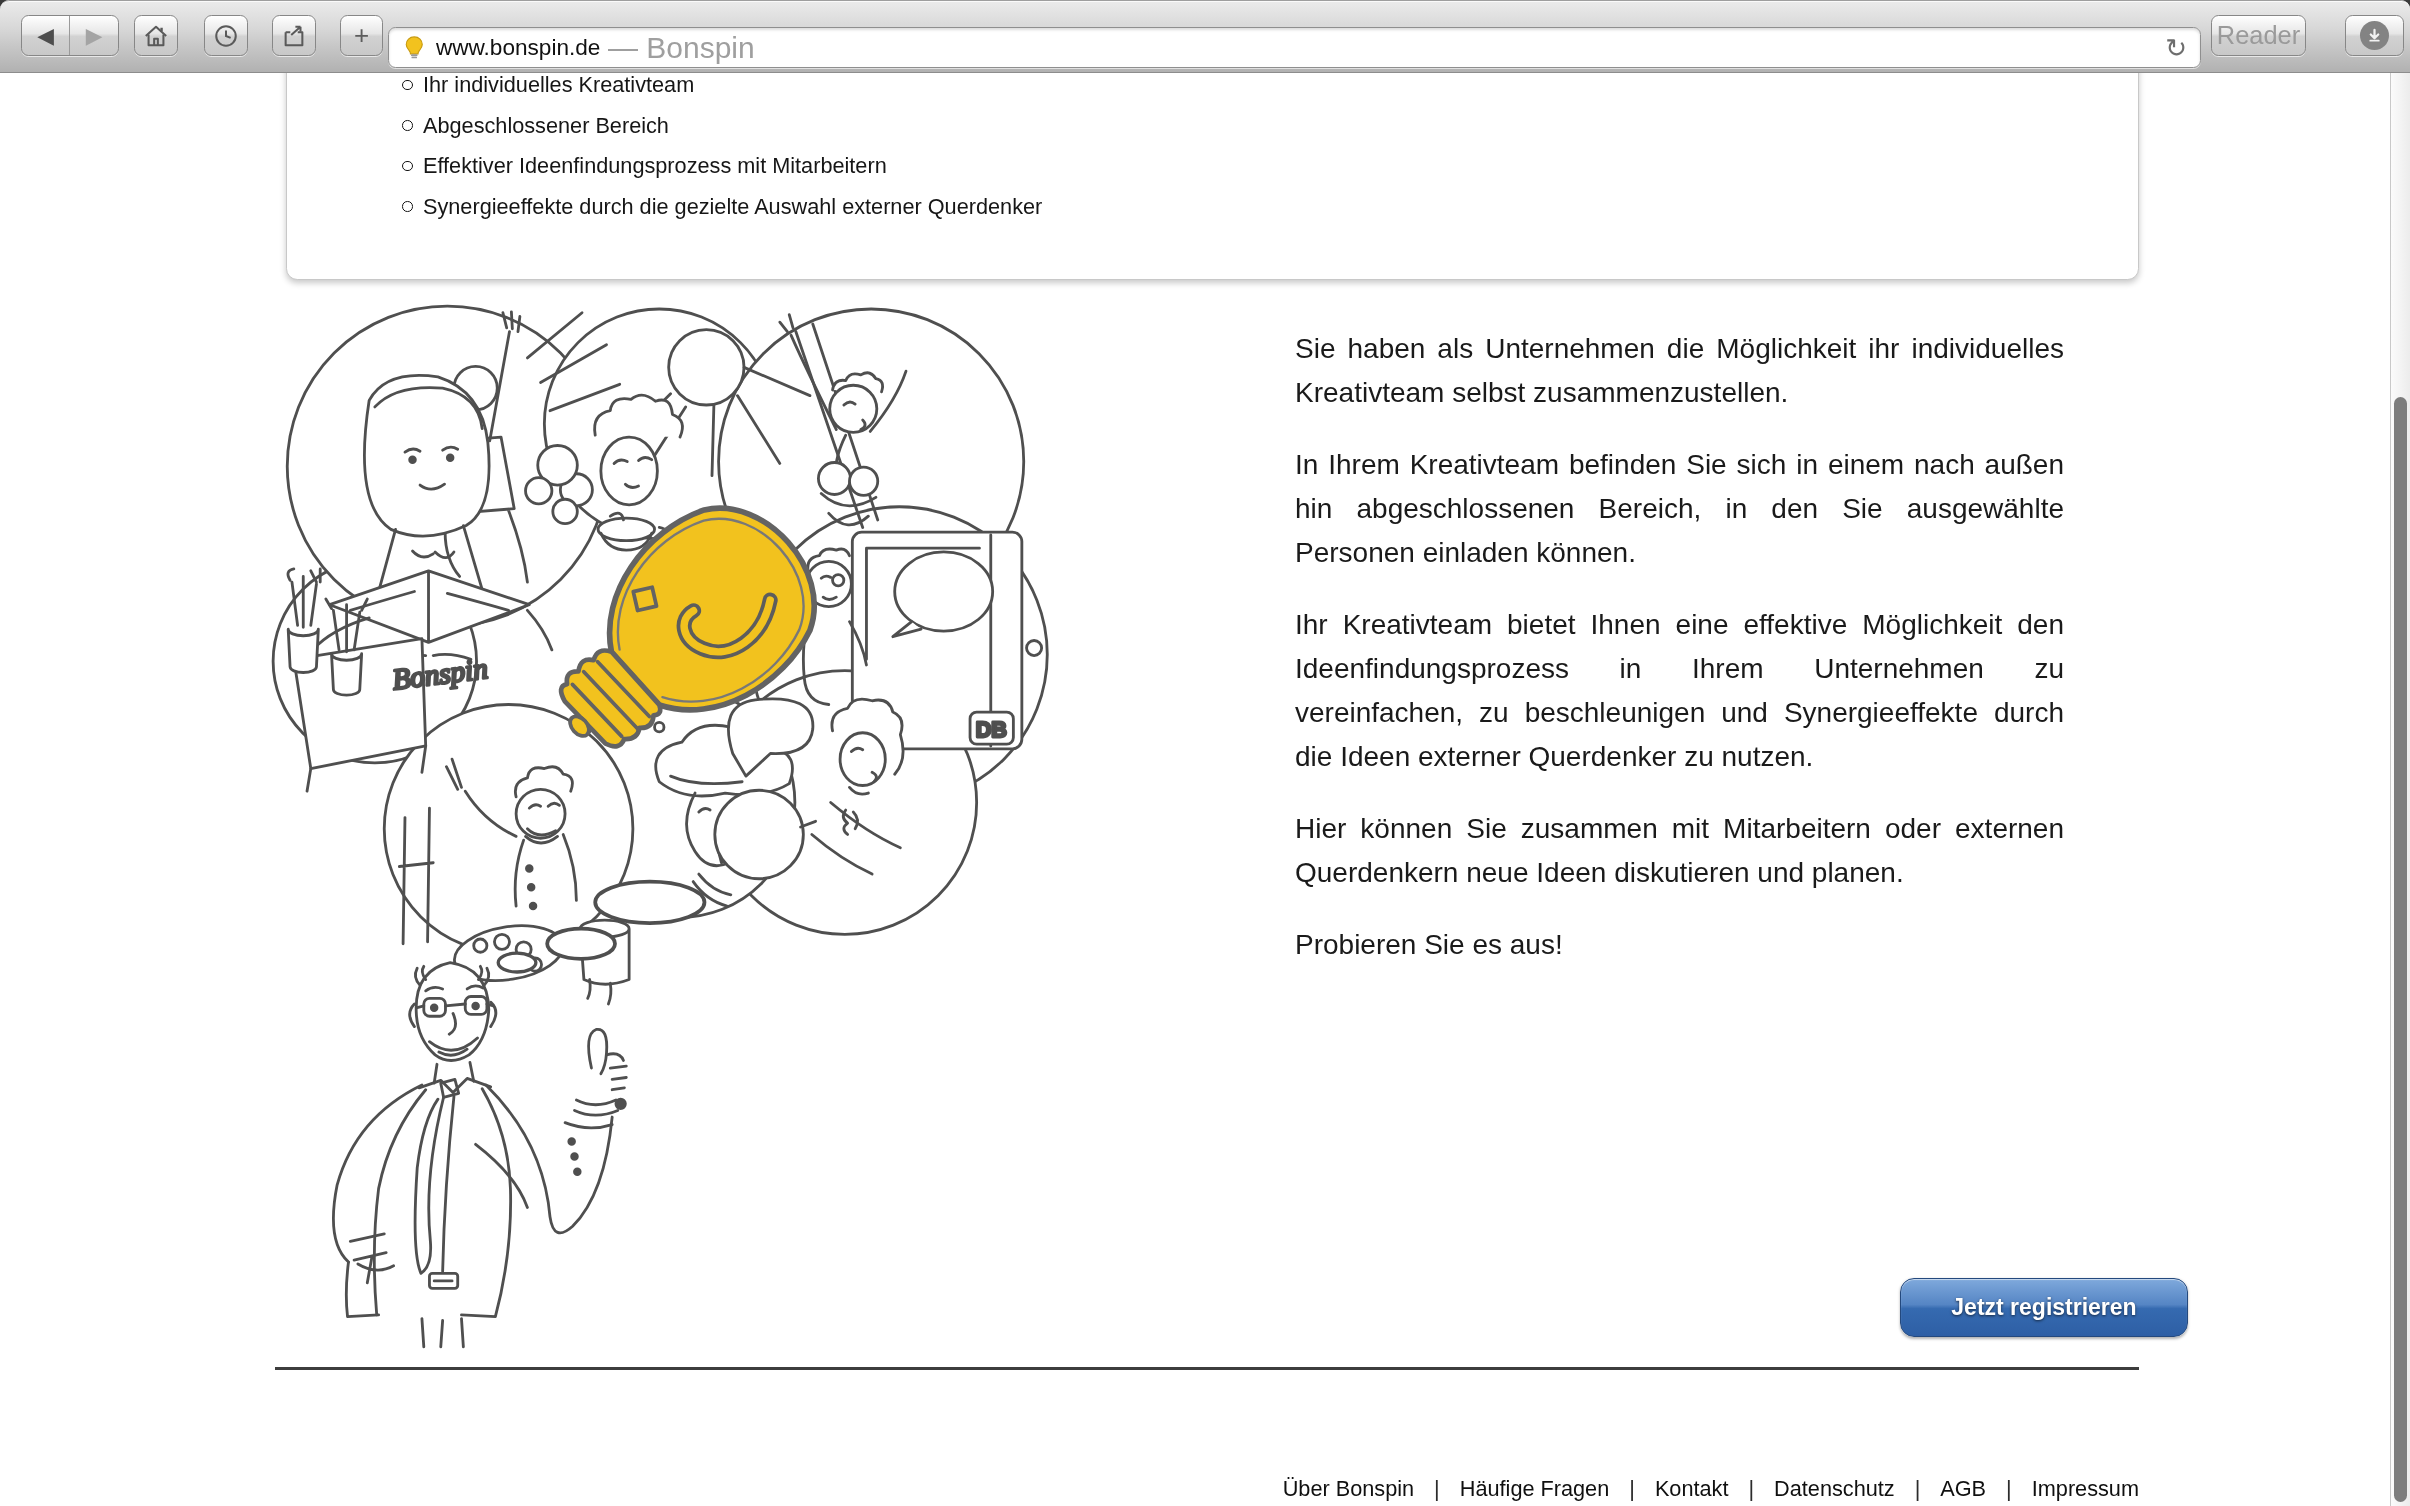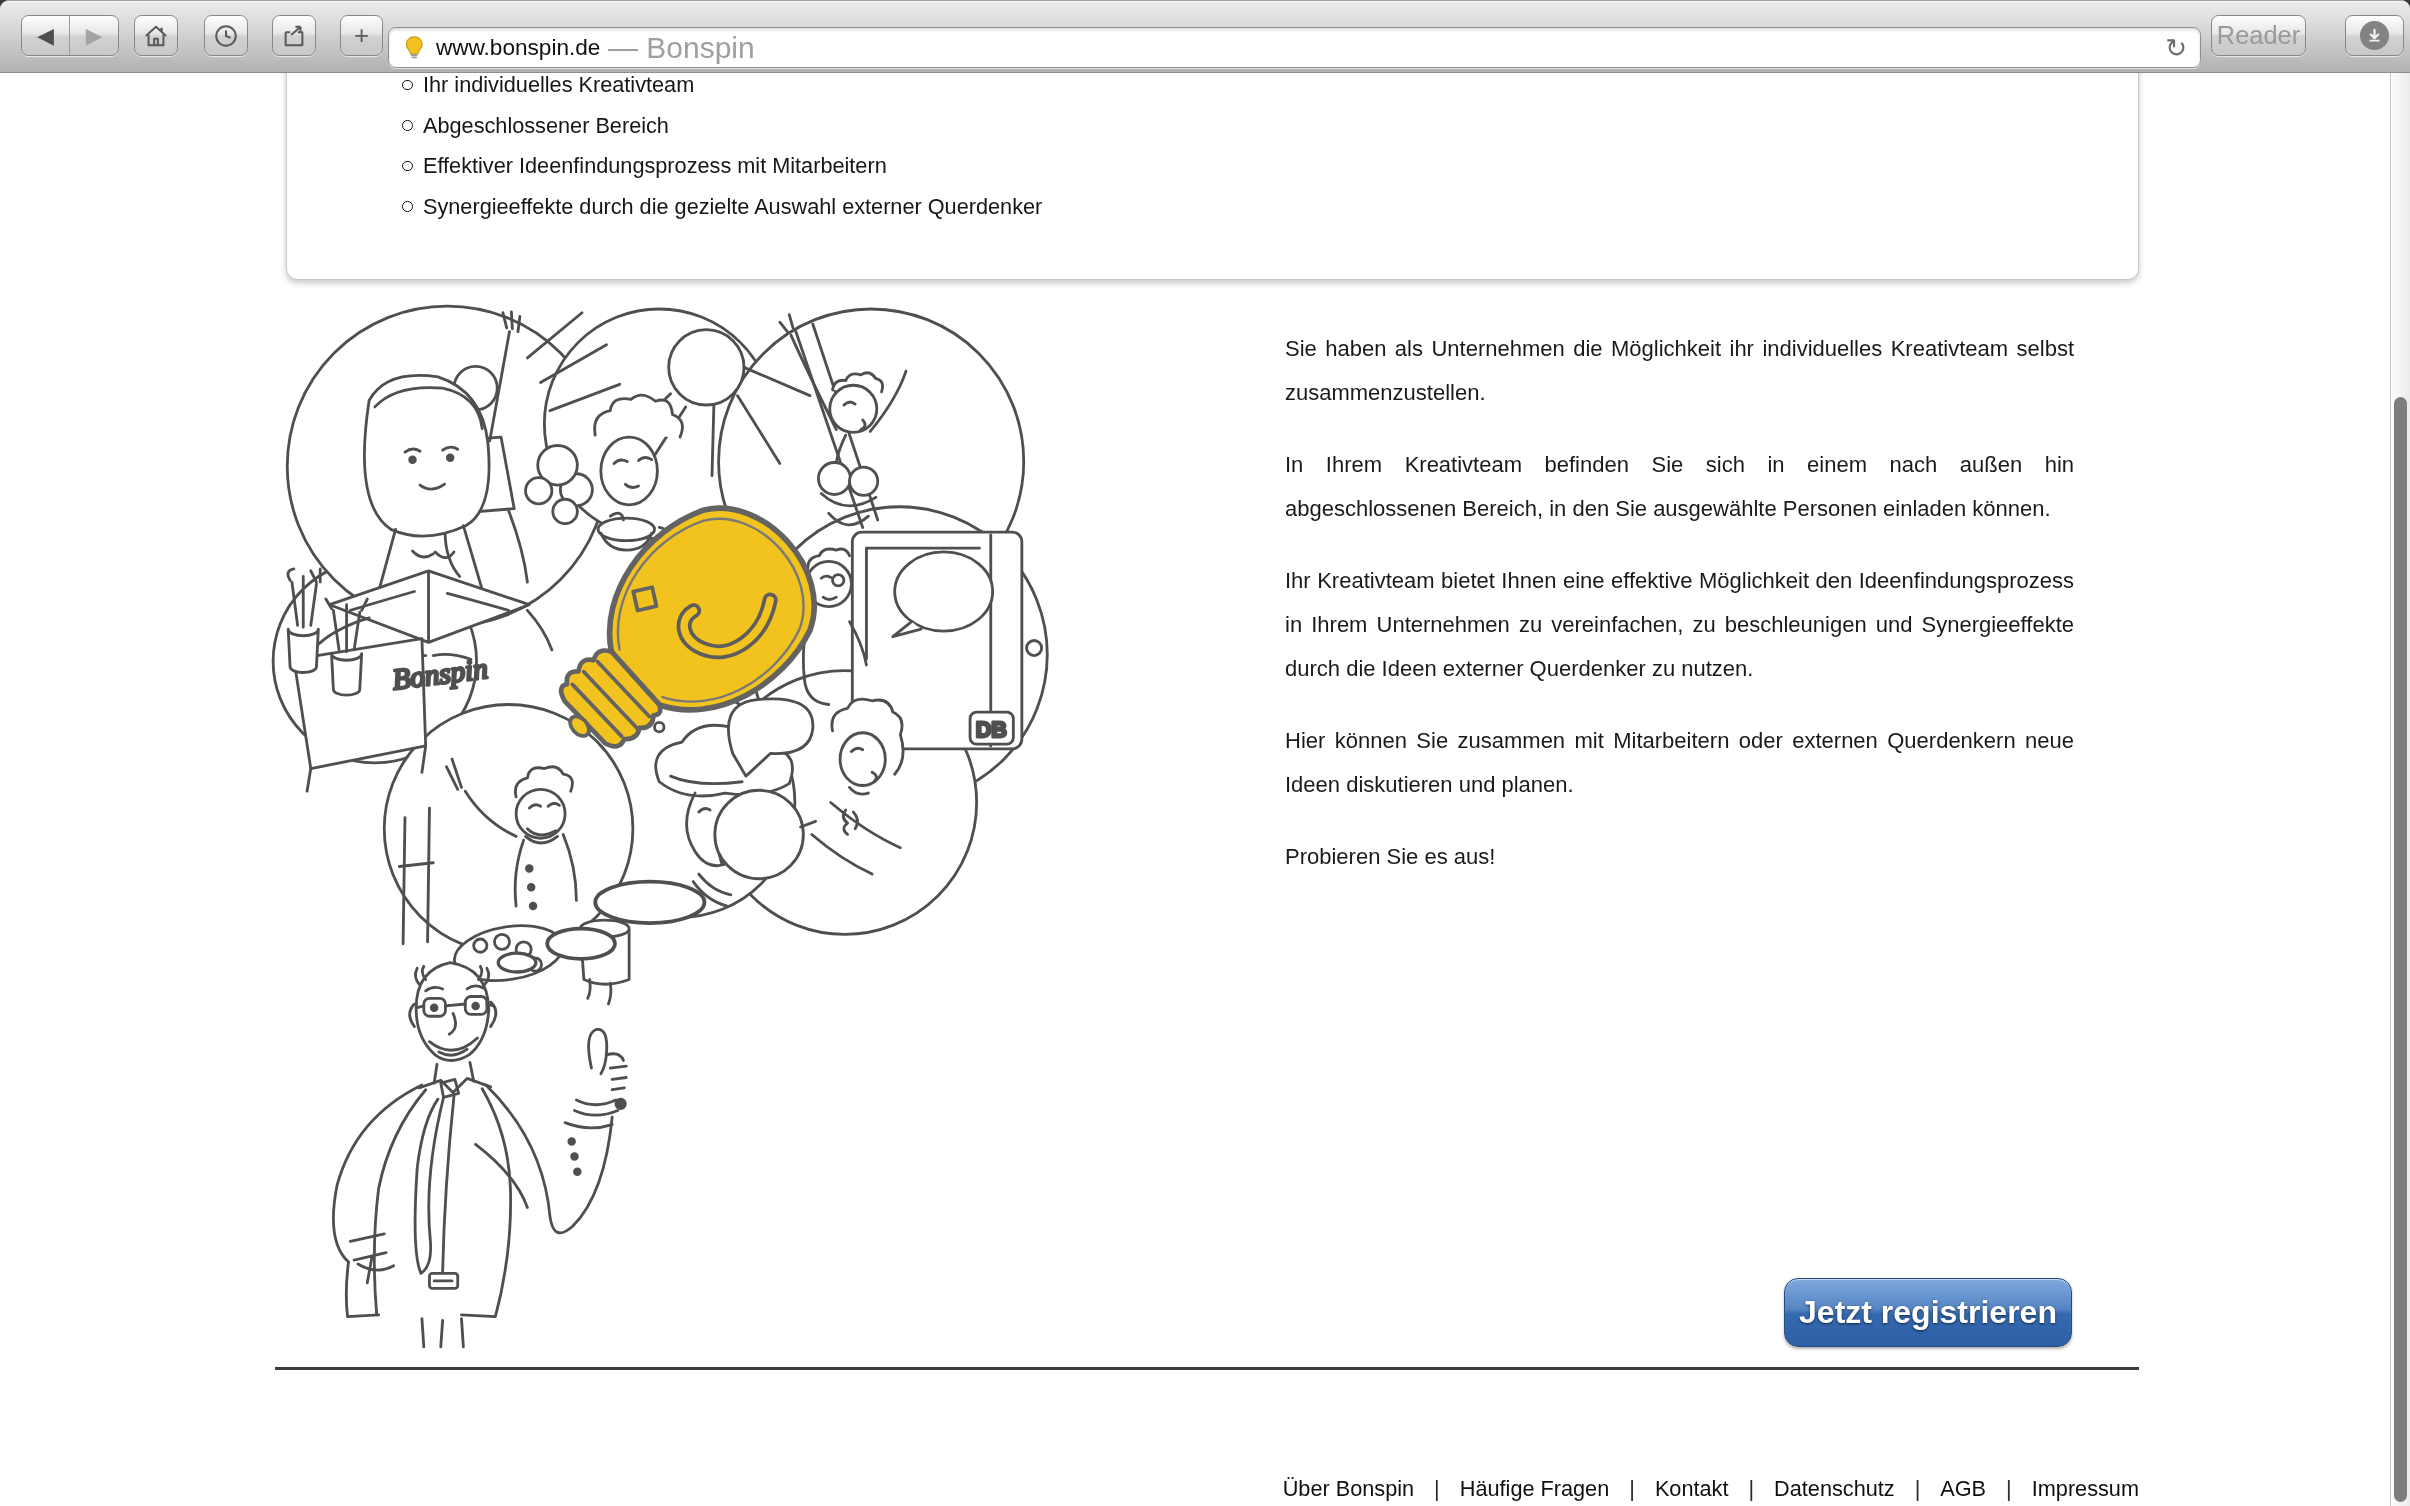--- a/index.html
+++ b/index.html
@@ -51,29 +51,29 @@
   .card li::before { content: ''; position: absolute; left: 0; top: 6.6px; width: 8.5px; height: 8.5px;
                      border: 1.9px solid #141414; border-radius: 50%; background: #fff; }
 
   
   .illu { position: absolute; left: 0; top: 0; z-index: 2; pointer-events: none; }
   .script-text { font-family: "Liberation Serif", serif; font-style: italic; font-size: 31px; fill: #4a4a4a; }
   .db-text { font-family: "Liberation Sans", sans-serif; font-weight: bold; font-size: 23px; fill: #4d4d4d; }
 
   
   .textcol { position: absolute; left: 1283px; top: 327px; width: 793px; z-index: 3; }
-  .textcol p { font-size: 22px; line-height: 44px; margin: 0 2px 28px; text-align: justify; color: #1a1a1a; }
+  .textcol p { font-size: 28px; line-height: 44px; margin: 0 12px 28px; text-align: justify; color: #1a1a1a; }
   .textcol p:last-child { margin-bottom: 0; }
 
   
-  .register { position: absolute; left: 1784px; top: 1278px; width: 288px; height: 69px; z-index: 4;
+  .register { position: absolute; left: 1900px; top: 1278px; width: 288px; height: 59px; z-index: 4;
               border-radius: 14px; border: 1.9px solid #24497E; cursor: pointer;
               background: linear-gradient(180deg, #7FA9DC 0%, #5585C4 45%, #356AB0 52%, #2E5FA5 100%);
               box-shadow: 0 1.9px 2.8px rgba(0,0,0,.3), inset 0 0.9px 0.9px rgba(255,255,255,.6);
-              color: #fff; font-size: 32px; font-weight: bold; font-family: "Liberation Sans", sans-serif;
+              color: #fff; font-size: 23px; font-weight: bold; font-family: "Liberation Sans", sans-serif;
               text-shadow: 0 0.9px 2.8px rgba(0,0,0,.65); }
 
   
   .divider { position: absolute; left: 275px; top: 1367px; width: 1864px; height: 2.8px;
              background: #3d3d3d; z-index: 3; }
   .footer { position: absolute; left: 275px; top: 1470px; width: 1864px; height: 38px; z-index: 3;
             display: flex; justify-content: flex-end; align-items: center; font-size: 21.7px; }
   .footer a { color: #101010; text-decoration: none; padding: 0 20px; white-space: nowrap; }
   .footer a:last-child { padding-right: 0; }
   .footer .sep { color: #2c2c2c; font-weight: 300; }

